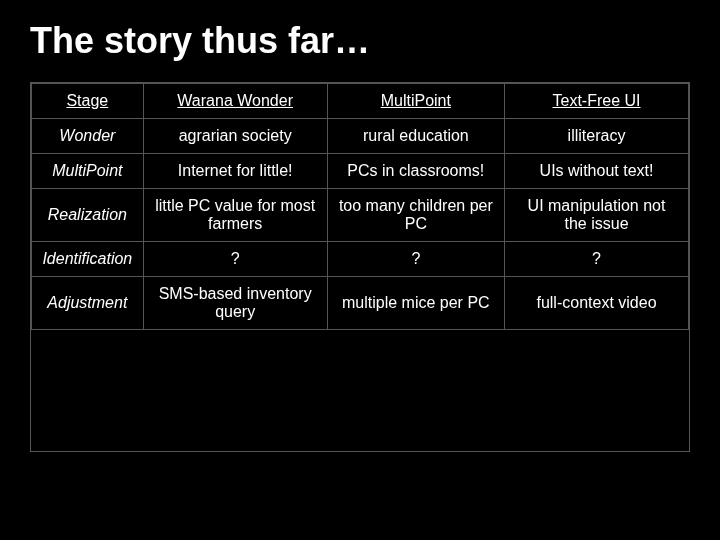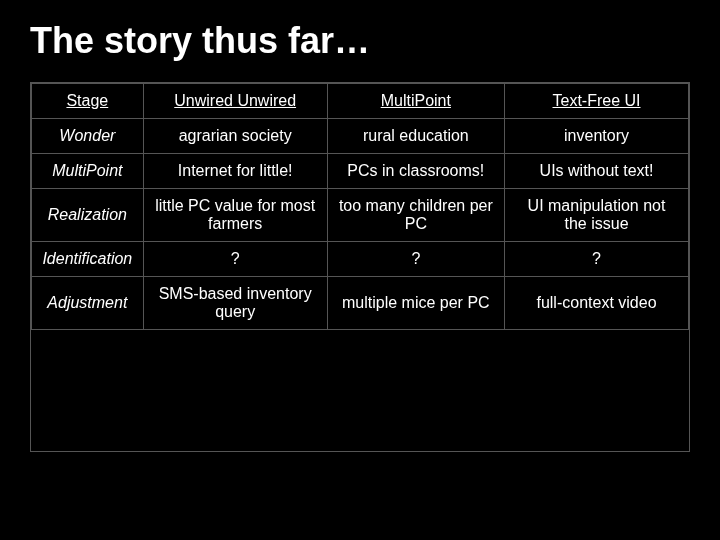--- a/index.html
+++ b/index.html
@@ -85,30 +85,30 @@
 
 <div class="page-container">
   <h1 class="page-title">The story thus far…</h1>
 
   <div class="table-wrapper">
     <table>
       <tbody>
 
         <tr class="header-row">
           <td class="col-stage">Stage</td>
-          <td class="col-warana">Unwired Unwired</td>
+          <td class="col-warana">Warana Wonder</td>
           <td class="col-multi">MultiPoint</td>
           <td class="col-textfree">Text-Free UI</td>
         </tr>
 
         <tr>
           <td class="col-stage stage-cell">Wonder</td>
           <td class="col-warana">agrarian society</td>
           <td class="col-multi">rural education</td>
-          <td class="col-textfree">inventory</td>
+          <td class="col-textfree">illiteracy</td>
         </tr>
         <tr>
           <td class="col-stage stage-cell">MultiPoint</td>
           <td class="col-warana">Internet for little!</td>
           <td class="col-multi">PCs in classrooms!</td>
           <td class="col-textfree">UIs without text!</td>
         </tr>
         <tr>
           <td class="col-stage stage-cell">Realization</td>
           <td class="col-warana">little PC value for most farmers</td>

